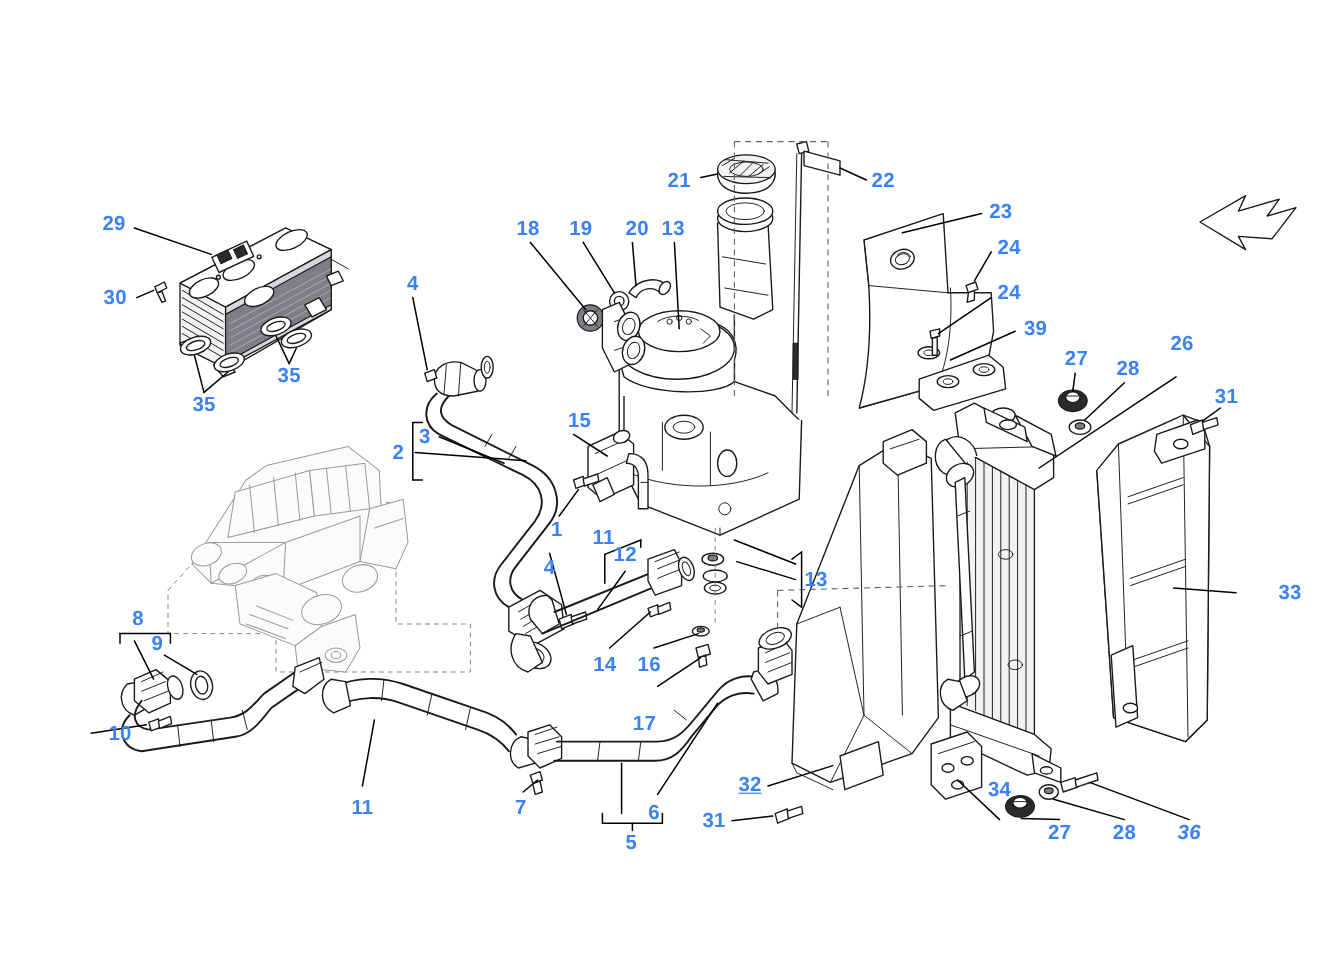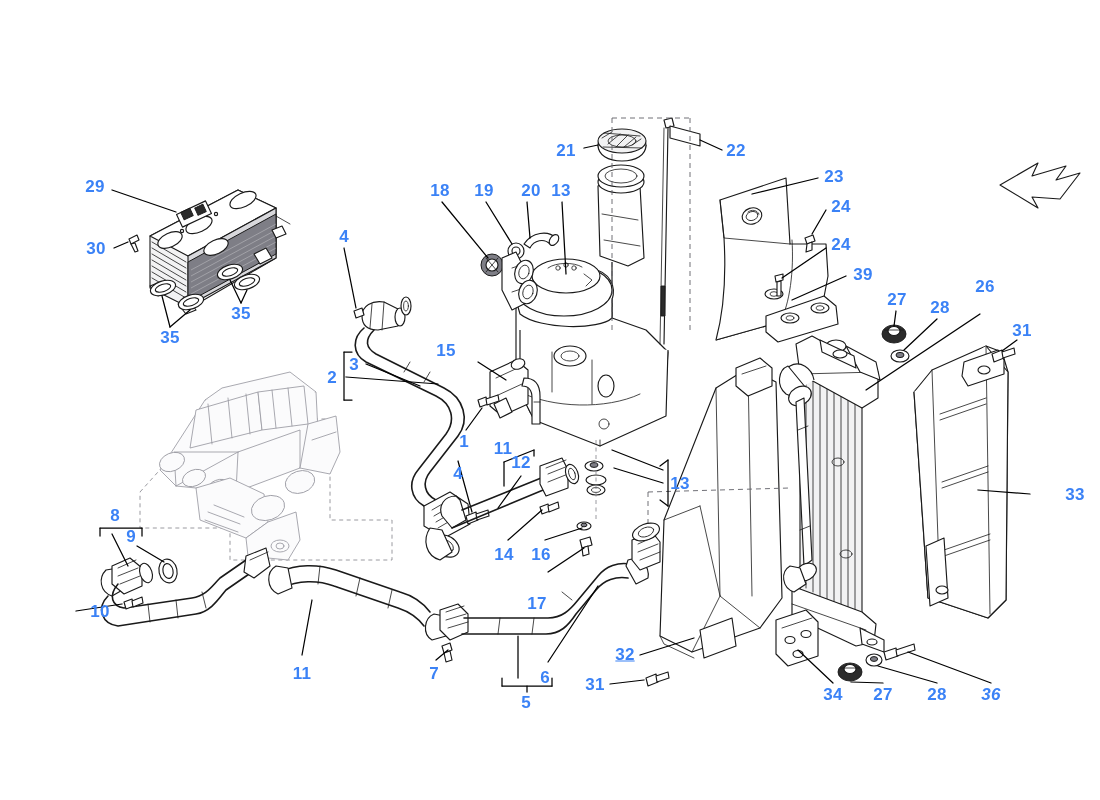--- a/index.html
+++ b/index.html
@@ -621,35 +621,35 @@
   <div class="callout" style="left:863px; top:274px;">39</div>
   <div class="callout" style="left:897px; top:299px;">27</div>
   <div class="callout" style="left:940px; top:307px;">28</div>
   <div class="callout" style="left:985px; top:286px;">26</div>
   <div class="callout" style="left:1022px; top:330px;">31</div>
   <div class="callout" style="left:1043px; top:494px;margin-left:32px;">33</div>
   <div class="callout" style="left:344px; top:236px;">4</div>
   <div class="callout" style="left:332px; top:377px;">2</div>
   <div class="callout" style="left:354px; top:364px;">3</div>
   <div class="callout" style="left:464px; top:441px;">1</div>
-  <div class="callout" style="left:446px; top:350px;">15</div>
+  <div class="callout" style="left:483px; top:350px;">15</div>
   <div class="callout" style="left:458px; top:473px;">4</div>
   <div class="callout" style="left:503px; top:448px;">11</div>
   <div class="callout" style="left:521px; top:462px;">12</div>
   <div class="callout" style="left:504px; top:554px;">14</div>
   <div class="callout" style="left:541px; top:554px;">16</div>
   <div class="callout" style="left:537px; top:603px;">17</div>
   <div class="callout" style="left:680px; top:483px;">13</div>
   <div class="callout" style="left:115px; top:515px;">8</div>
   <div class="callout" style="left:131px; top:536px;">9</div>
   <div class="callout" style="left:62px;  top:611px;margin-left:38px;">10</div>
   <div class="callout" style="left:302px; top:673px;">11</div>
   <div class="callout" style="left:434px; top:673px;">7</div>
   <div class="callout" style="left:526px; top:702px;">5</div>
   <div class="callout" style="left:545px; top:677px;">6</div>
   <div class="callout" style="left:625px; top:654px;text-decoration:underline;">32</div>
   <div class="callout" style="left:595px; top:684px;">31</div>
-  <div class="callout" style="left:833px; top:694px;">34</div>
+  <div class="callout" style="left:833px; top:658px;">34</div>
   <div class="callout" style="left:883px; top:694px;">27</div>
   <div class="callout" style="left:937px; top:694px;">28</div>
   <div class="callout" style="left:991px; top:694px;font-style:italic;">36</div>
 
 </div>
 
 </body></html>

